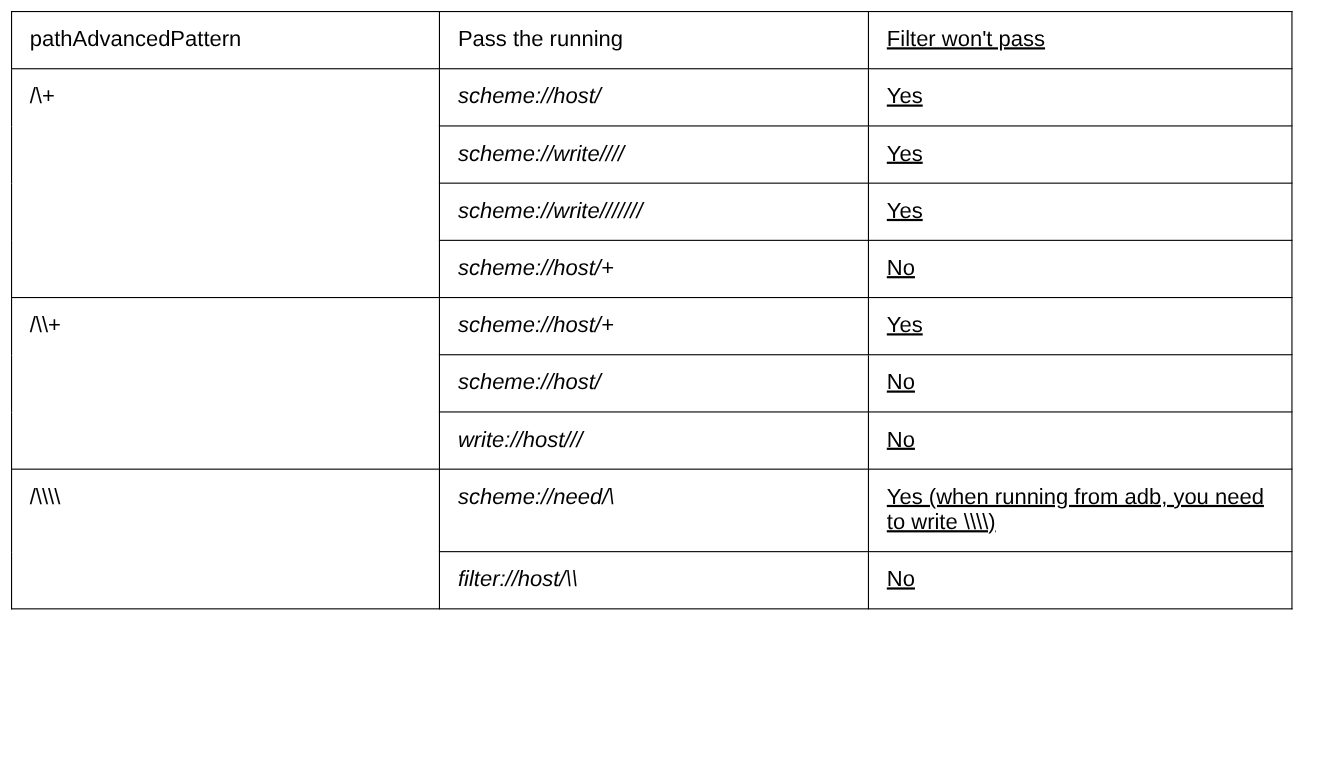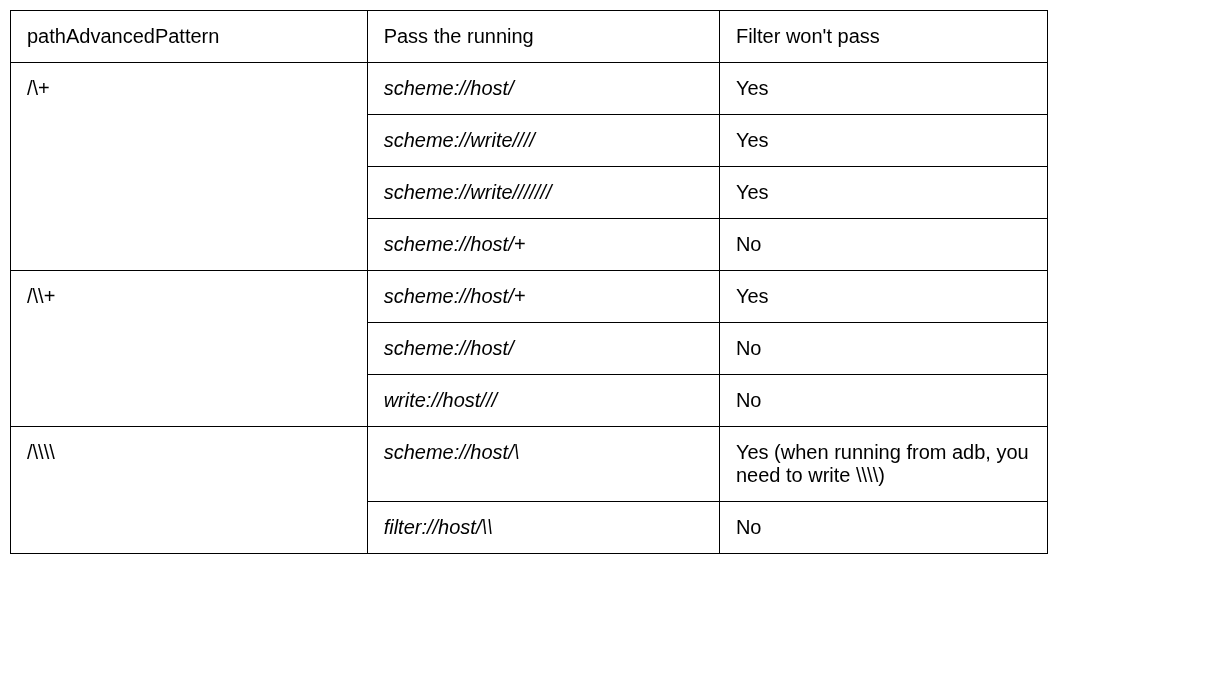--- a/index.html
+++ b/index.html
@@ -8,36 +8,37 @@
     body {
       margin: 0;
       padding: 10px;
       font-family: Arial, Helvetica, sans-serif;
       font-size: 20px;
       color: #000;
       background: #fff;
     }
     table {
       border-collapse: collapse;
-      width: 1038px;
+      width: 1165px;
     }
     td {
       border: 1.5px solid #000;
       padding: 14px 16px;
       vertical-align: top;
       text-align: left;
     }
     td.col1 {
       width: 398px;
     }
     td.col2 {
       width: 400px;
     }
     td.col3 {
       width: 400px;
+      text-decoration: underline;
     }
     .italic {
       font-style: italic;
       margin-top: 29px;
     }
   </style>
 </head>
 <body>
 
 <table>
@@ -75,21 +76,21 @@
     <td class="col2 italic">scheme://host/</td>
     <td class="col3">No</td>
   </tr>
   <tr>
     <td class="col2 italic">write://host///</td>
     <td class="col3">No</td>
   </tr>
 
   <tr>
     <td class="col1" rowspan="2">/\\\\</td>
-    <td class="col2 italic">scheme://host/\</td>
+    <td class="col2 italic">scheme://need/\</td>
     <td class="col3">Yes (when running from adb, you need to write \\\\)</td>
   </tr>
   <tr>
     <td class="col2 italic">filter://host/\\</td>
     <td class="col3">No</td>
   </tr>
 </tbody>
   </table>
 
 </body></html>

